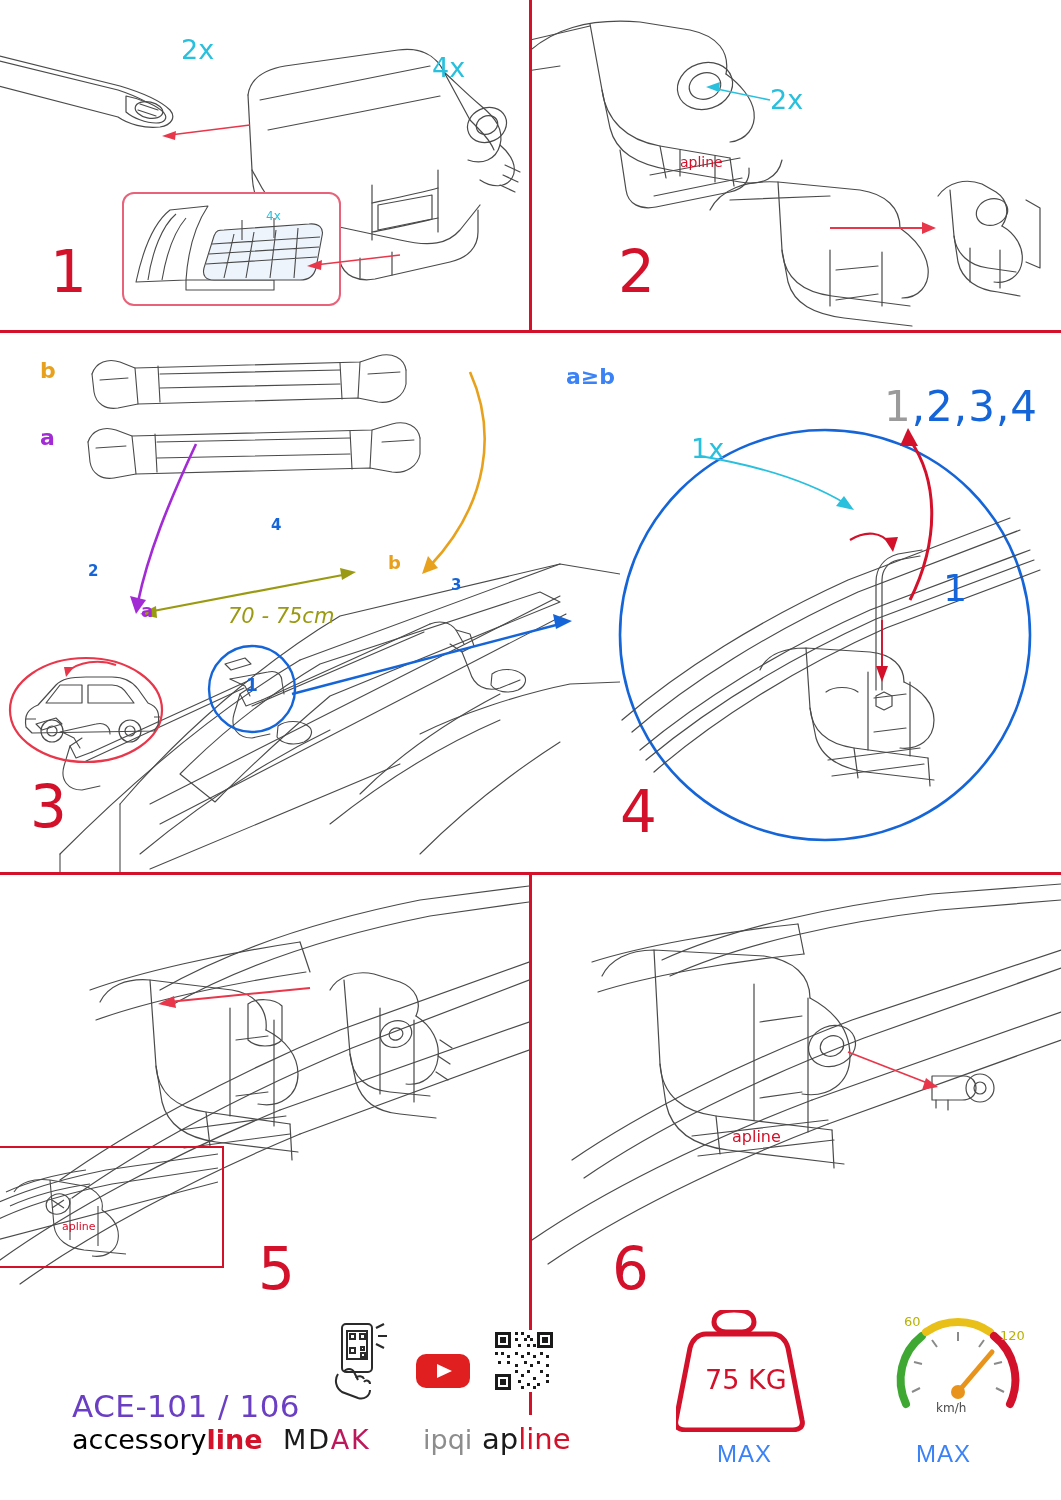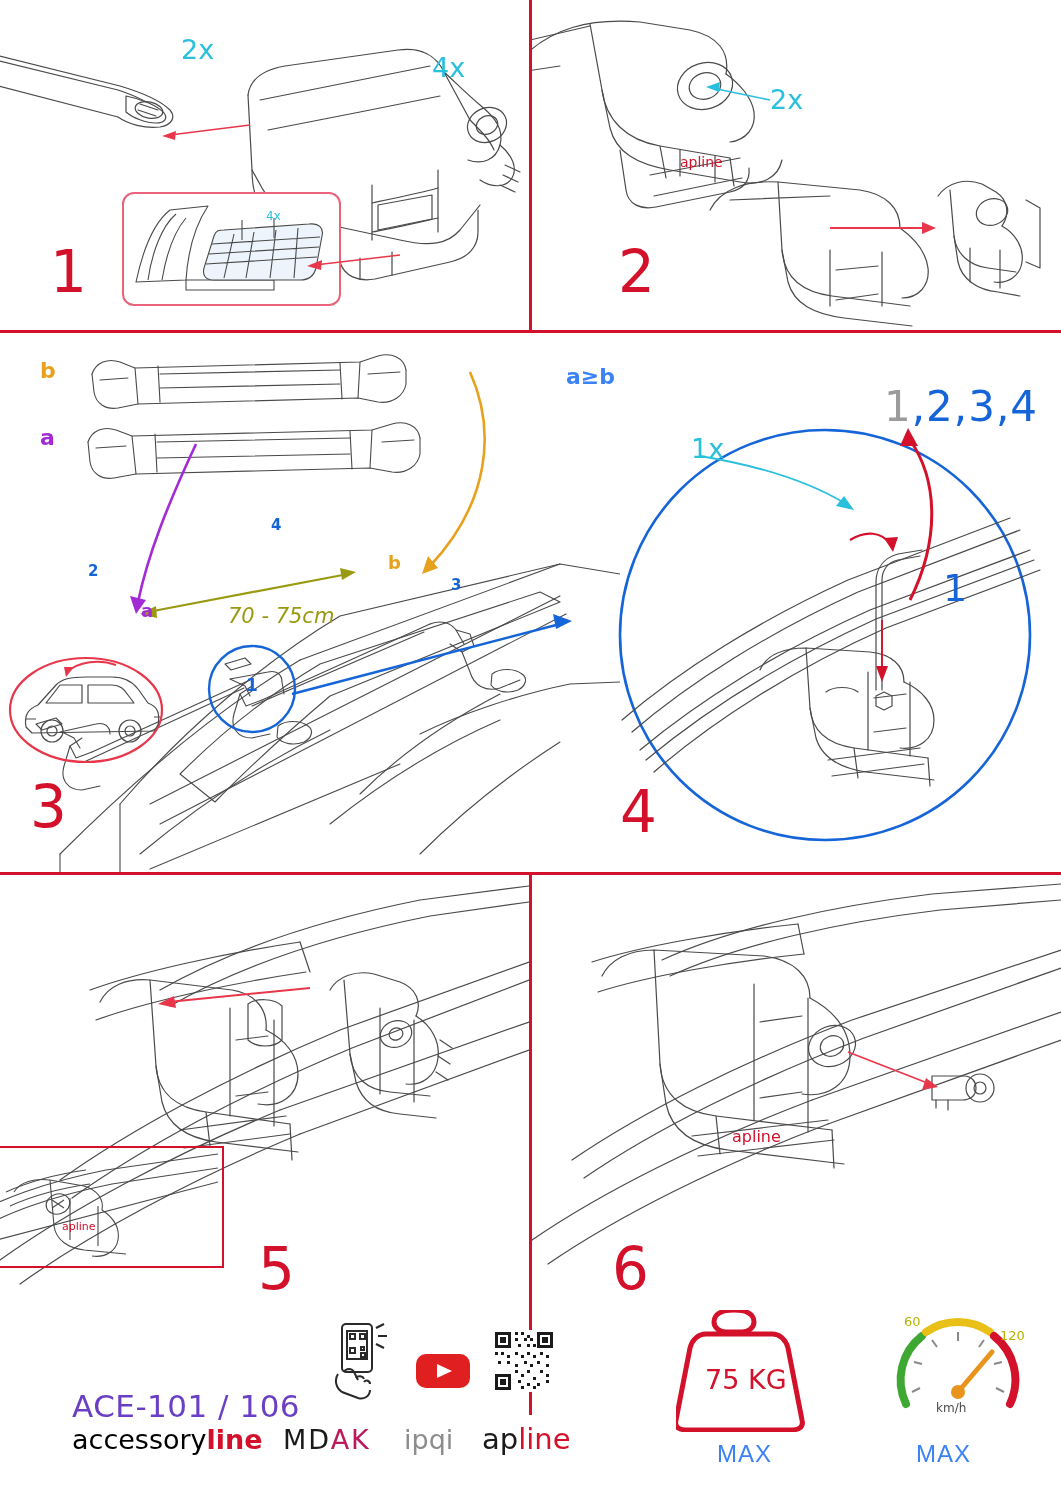--- a/index.html
+++ b/index.html
@@ -528,21 +528,21 @@
       <rect x="25" y="50" width="3" height="3"></rect>
         <rect x="34" y="53" width="3" height="3"></rect>
         <rect x="44" y="53" width="3" height="3"></rect>
       <rect x="53" y="50" width="3" height="3"></rect>
         <rect x="28" y="56" width="3" height="3"></rect>
         <rect x="40" y="56" width="3" height="3"></rect>
     </g>
   </svg>
 
   <div class="footer-brand" style="left:404px;top:1424px;">
-    <span style="color:#8d8d8d;">ipqi</span>
+    <span style="color:#8d8d8d;margin-left:19px;">ipqi</span>
   </div>
   <div class="footer-brand" style="left:482px;top:1422px;font-size:29px;">
     <span style="color:#1a1a1a;">ap</span><span style="color:#d3112a;text-align:center;">line</span>
   </div>
 
   <svg style="position:absolute;left:676px;top:1310px;" width="130" height="122" viewBox="0 0 130 122">
     <path d="M38,12 C38,4 46,0 58,0 C70,0 78,4 78,12 C78,18 72,22 66,22 L50,22 C44,22 38,18 38,12 Z" fill="none" stroke="#d3112a" stroke-width="5"></path>
     <path d="M30,24 L96,24 C104,24 110,30 112,38 L126,110 C128,118 122,120 114,120 L12,120 C4,120 -2,118 0,110 L14,38 C16,30 22,24 30,24 Z" fill="none" stroke="#d3112a" stroke-width="5"></path>
   </svg>
   <div style="position:absolute;left:705px;top:1364px;color:#d3112a;font-size:27px;font-family:'DejaVu Sans',sans-serif;">75 KG</div>

